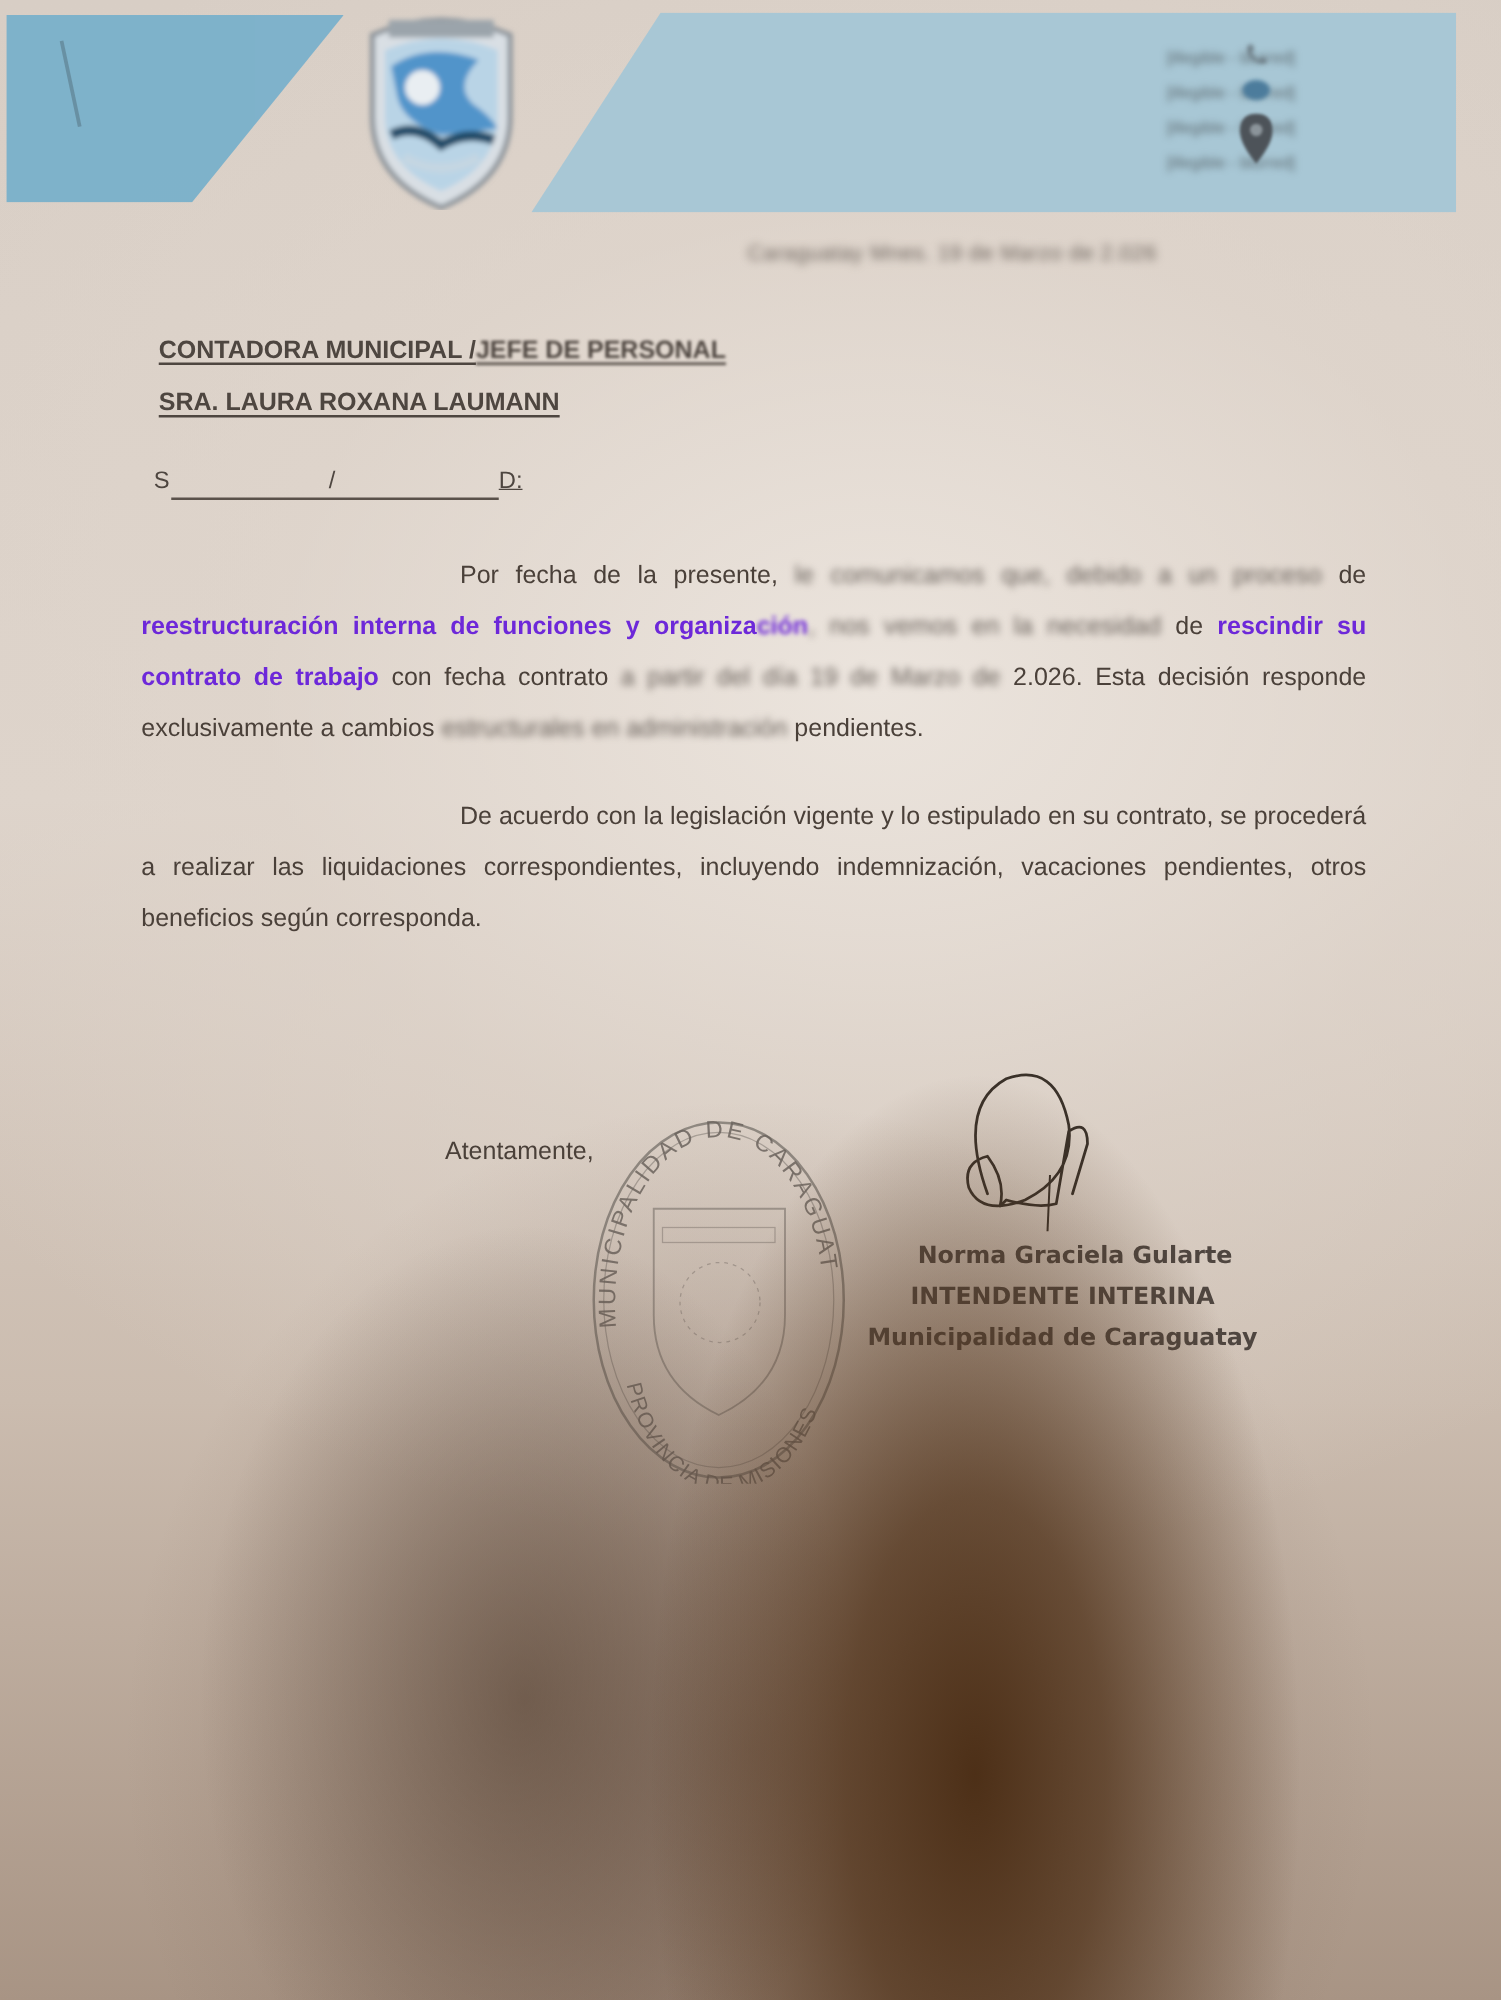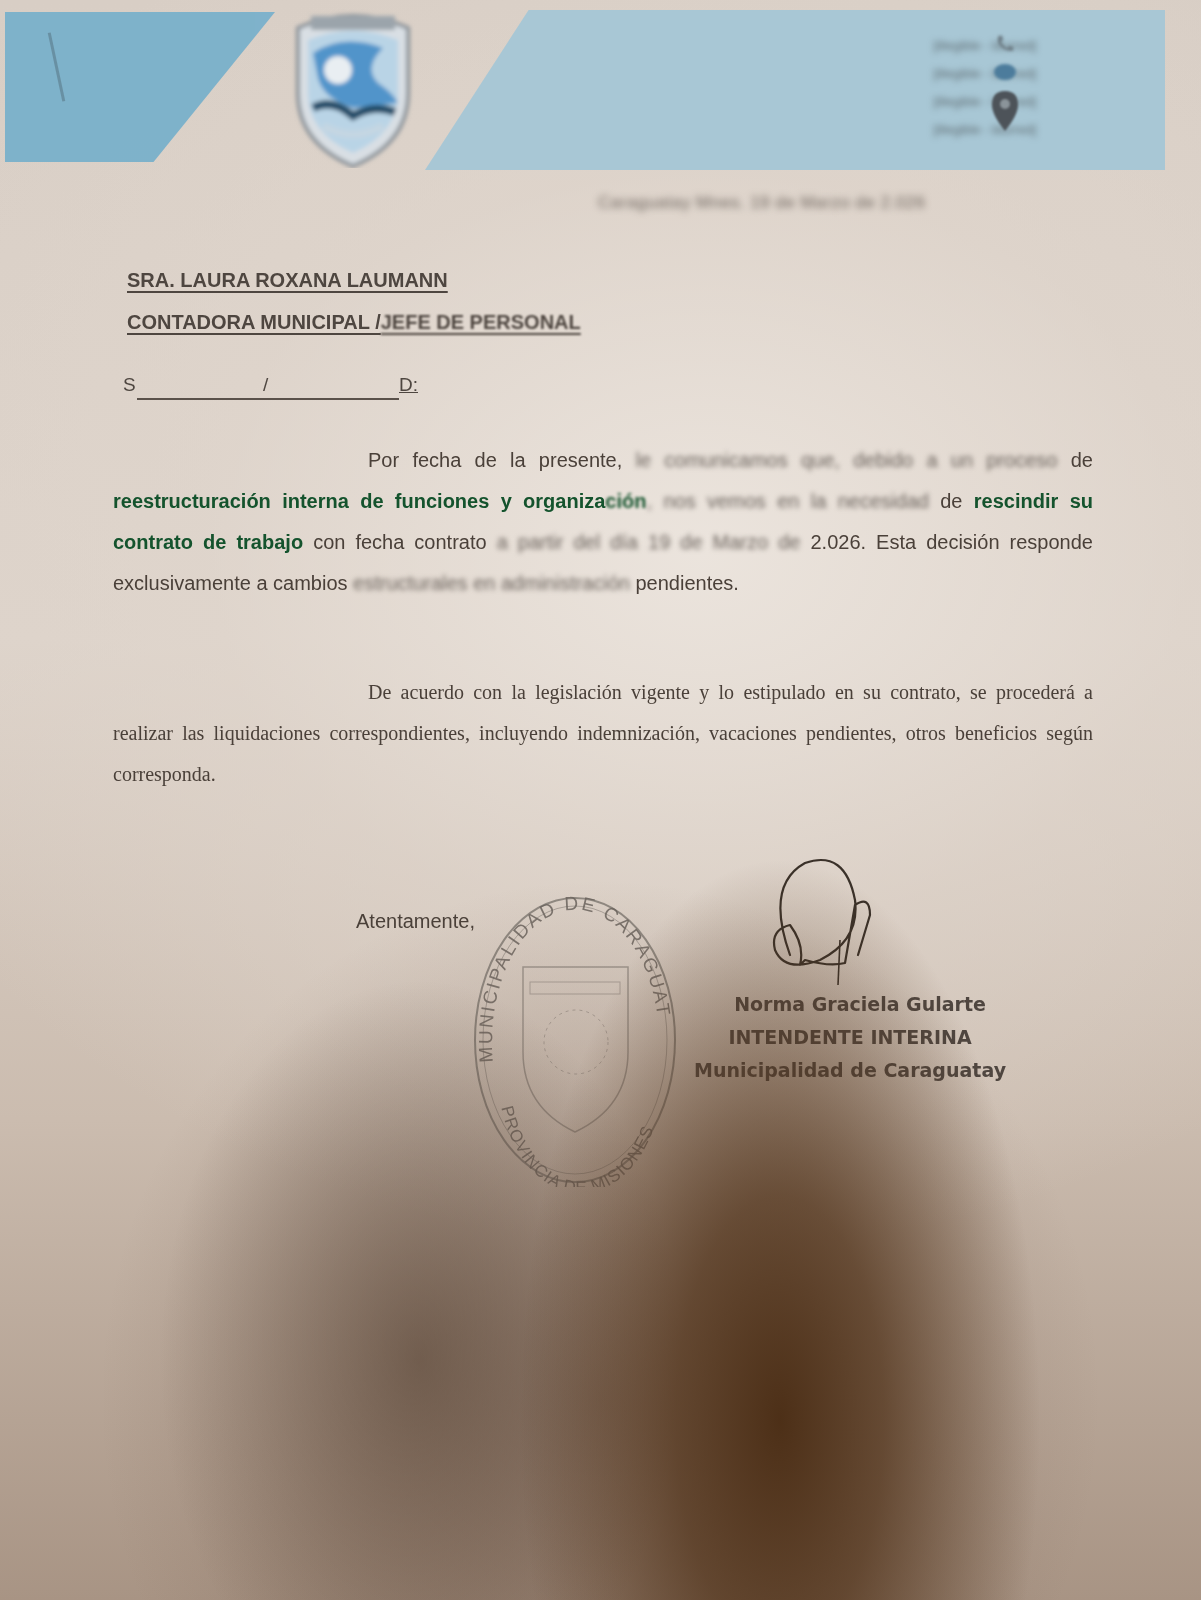--- a/index.html
+++ b/index.html
@@ -138,25 +138,25 @@
     .para {
       position: absolute;
       left: 113px;
       width: 980px;
       font-size: 20px;
       line-height: 41px;
       color: #4a4039;
       text-align: justify;
     }
     .para .indent { display: inline-block; width: 255px; }
-    .para b { font-weight: bold; color: #14532d; }
+    .para b { font-weight: bold; color: #6d28d9; }
     .blur { filter: blur(2.8px); color: #6a625c; }
     .blur-soft { filter: blur(1.6px); color: #5e5650; }
     .p1 { top: 440px; }
-    .p2 { top: 672px; font-family: Liberation Serif, serif; }
+    .p2 { top: 633px; }
 
     .closing {
       position: absolute;
       left: 356px; top: 910px;
       font-size: 20px;
       color: #4a4039;
     }
 
     .seal {
       position: absolute;
@@ -232,24 +232,24 @@
         <path d="M15 2 Q28 2 28 16 Q28 26 15 42 Q2 26 2 16 Q2 2 15 2Z" fill="#4d5359"></path>
         <circle cx="15" cy="15" r="5" fill="#8b949a"></circle>
       </svg>
   </div>
 </div>
 
 <div class="date-line">Caraguatay Mnes. 19 de Marzo de 2.026</div>
 
 <div class="addressee">
   <div class="l">
+    <span>CONTADORA MUNICIPAL /</span><span class="fade">JEFE DE PERSONAL</span>
+  </div>
+  <div class="l">
     <span>SRA. LAURA ROXANA LAUMANN</span>
-  </div>
-  <div class="l">
-    <span>CONTADORA MUNICIPAL /</span><span class="fade">JEFE DE PERSONAL</span>
   </div>
 </div>
 
 <div class="sd">
   <span class="s">S</span>
   <div class="rule"></div>
   <span class="slash">/</span>
   <span class="d">D:</span>
 </div>
 

